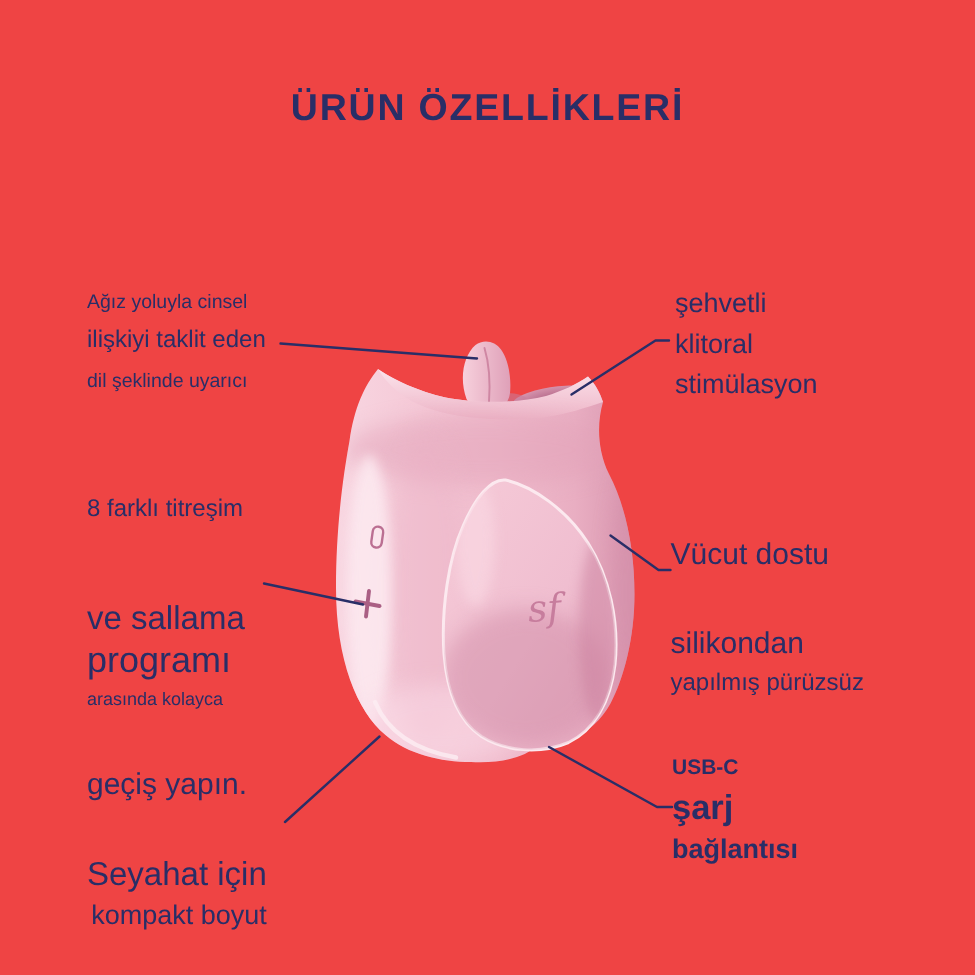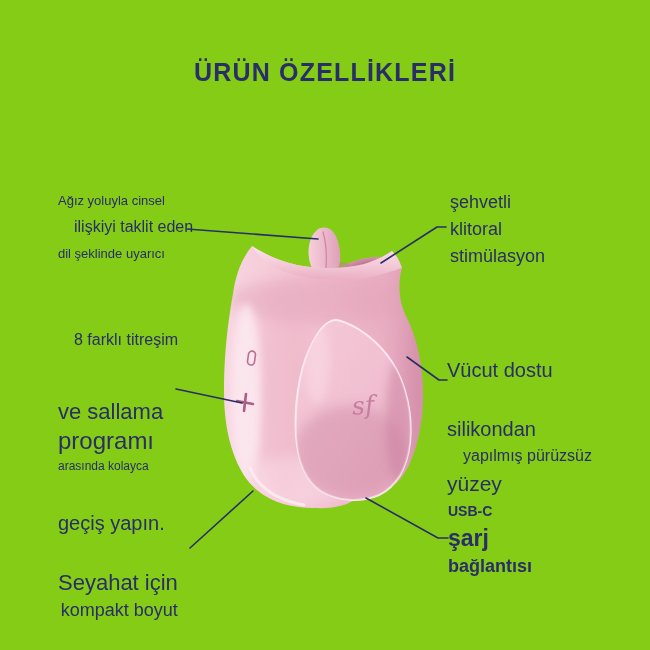--- a/index.html
+++ b/index.html
@@ -1,29 +1,29 @@
 <!DOCTYPE html>
 <html><head>
 <meta charset="utf-8">
 <style>
   html,body{margin:0;padding:0;background:#ffffff;}
   #canvas{
-    position:relative;width:650px;height:650px;background:#84cc16;overflow:hidden;
+    position:relative;width:650px;height:650px;background:#ef4444;overflow:hidden;
     font-family:"Liberation Sans", sans-serif;color:#292e67;
   }
   #art{position:absolute;left:0;top:0;width:650px;height:650px;}
   .title{
     position:absolute;left:0;right:0;top:58px;text-align:center;
     font-size:25px;font-weight:600;letter-spacing:1.2px;color:#292e67;
   }
   .callout{position:absolute;color:#292e67;font-weight:500;}
   .callout span{display:block;white-space:nowrap;}
   .t-xs{font-size:12px;line-height:23px;}
   .t-s{font-size:14px;line-height:24px;}
-  .t-m{font-size:16px;line-height:26px;margin-left:16px;}
+  .t-m{font-size:16px;line-height:26px;}
   .t-m2{font-size:13px;line-height:27px;}
   .t-l{font-size:18px;line-height:27px;}
   .t-l2{font-size:18px;line-height:26px;text-align:right;}
   .t-xl{font-size:20px;line-height:28px;margin-top:31px;}
   .t-xl2{font-size:21px;line-height:30px;}
   .t-xxl{font-size:22px;line-height:29px;margin-top:44px;}
   .t-xxl2{font-size:23px;line-height:30px;}
   .t-xxxl{font-size:24px;line-height:29px;}
   .co-tongue{left:58px;top:187px;}
   .co-programs{left:58px;top:327px;}
@@ -165,21 +165,20 @@
   <div class="callout co-clitoral">
     <span class="t-l">şehvetli</span>
     <span class="t-l">klitoral</span>
     <span class="t-l">stimülasyon</span>
   </div>
 
   <div class="callout co-silicone">
     <span class="t-xl">Vücut dostu</span>
     <span class="t-xl">silikondan</span>
     <span class="t-m">yapılmış pürüzsüz</span>
-    <span class="t-xl2">yüzey</span>
   </div>
 
   <div class="callout co-usb">
     <span class="t-s">USB-C</span>
     <span class="t-xxl2">şarj</span>
     <span class="t-l2">bağlantısı</span>
   </div>
 
 </div>
 

